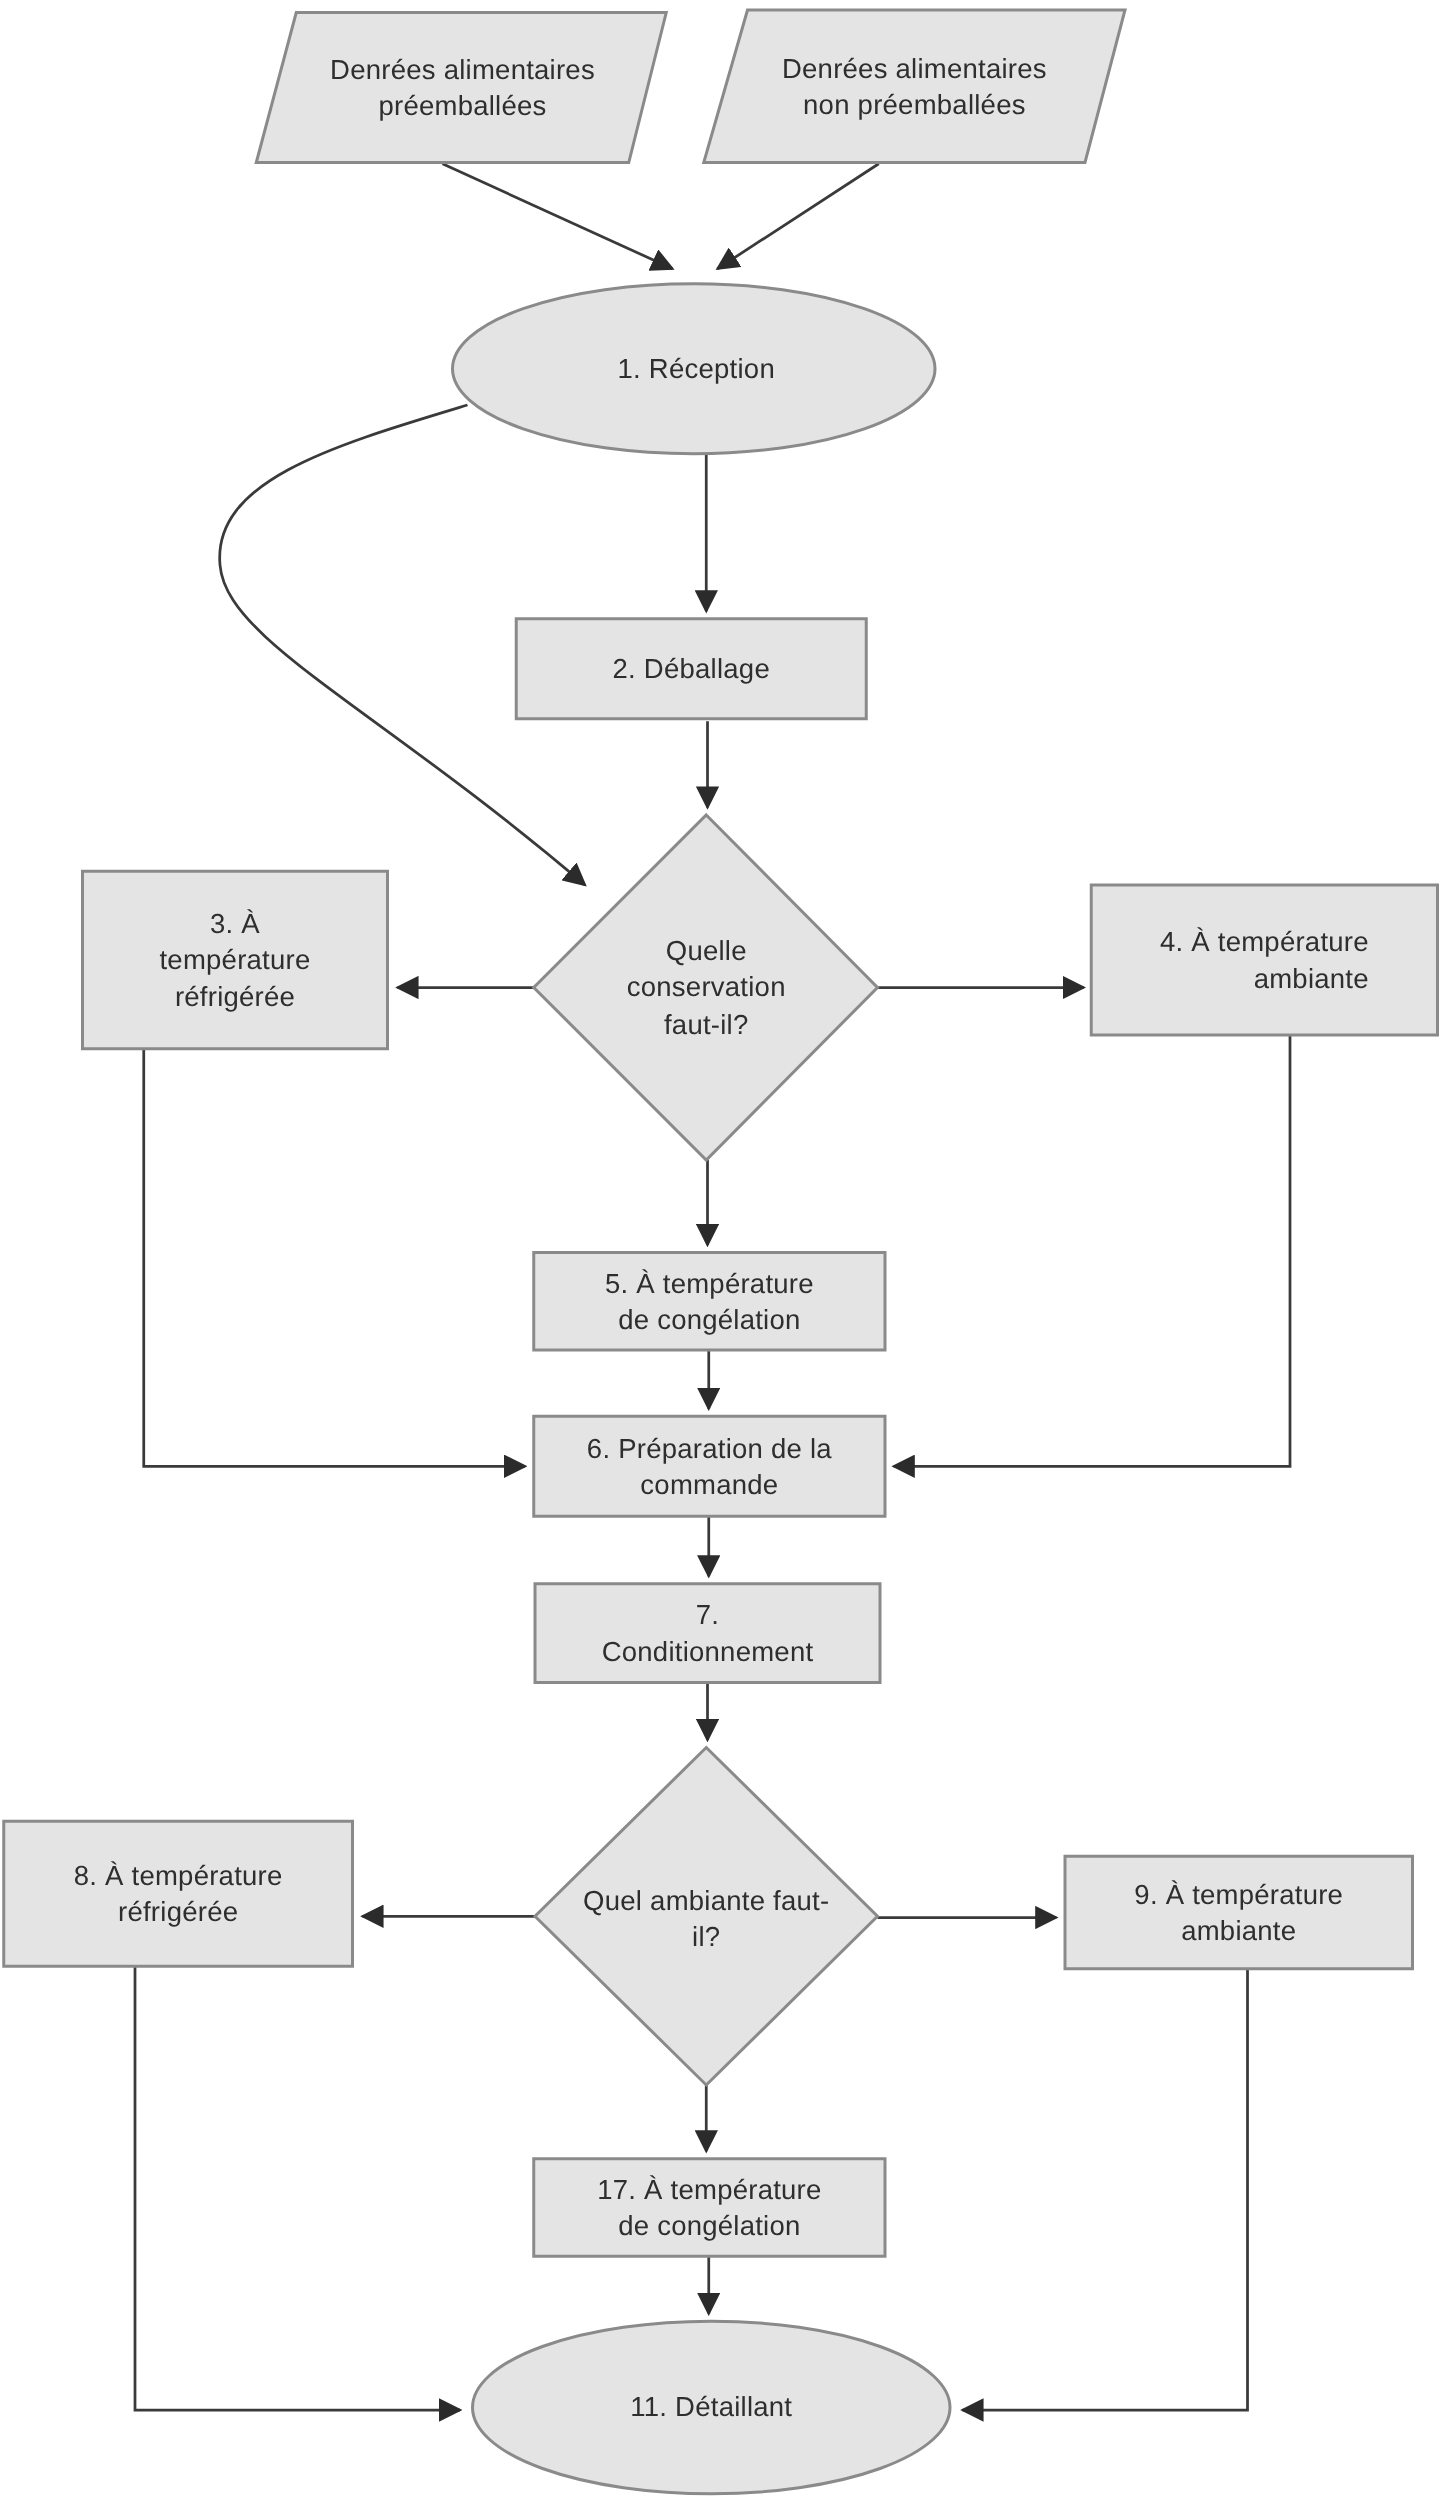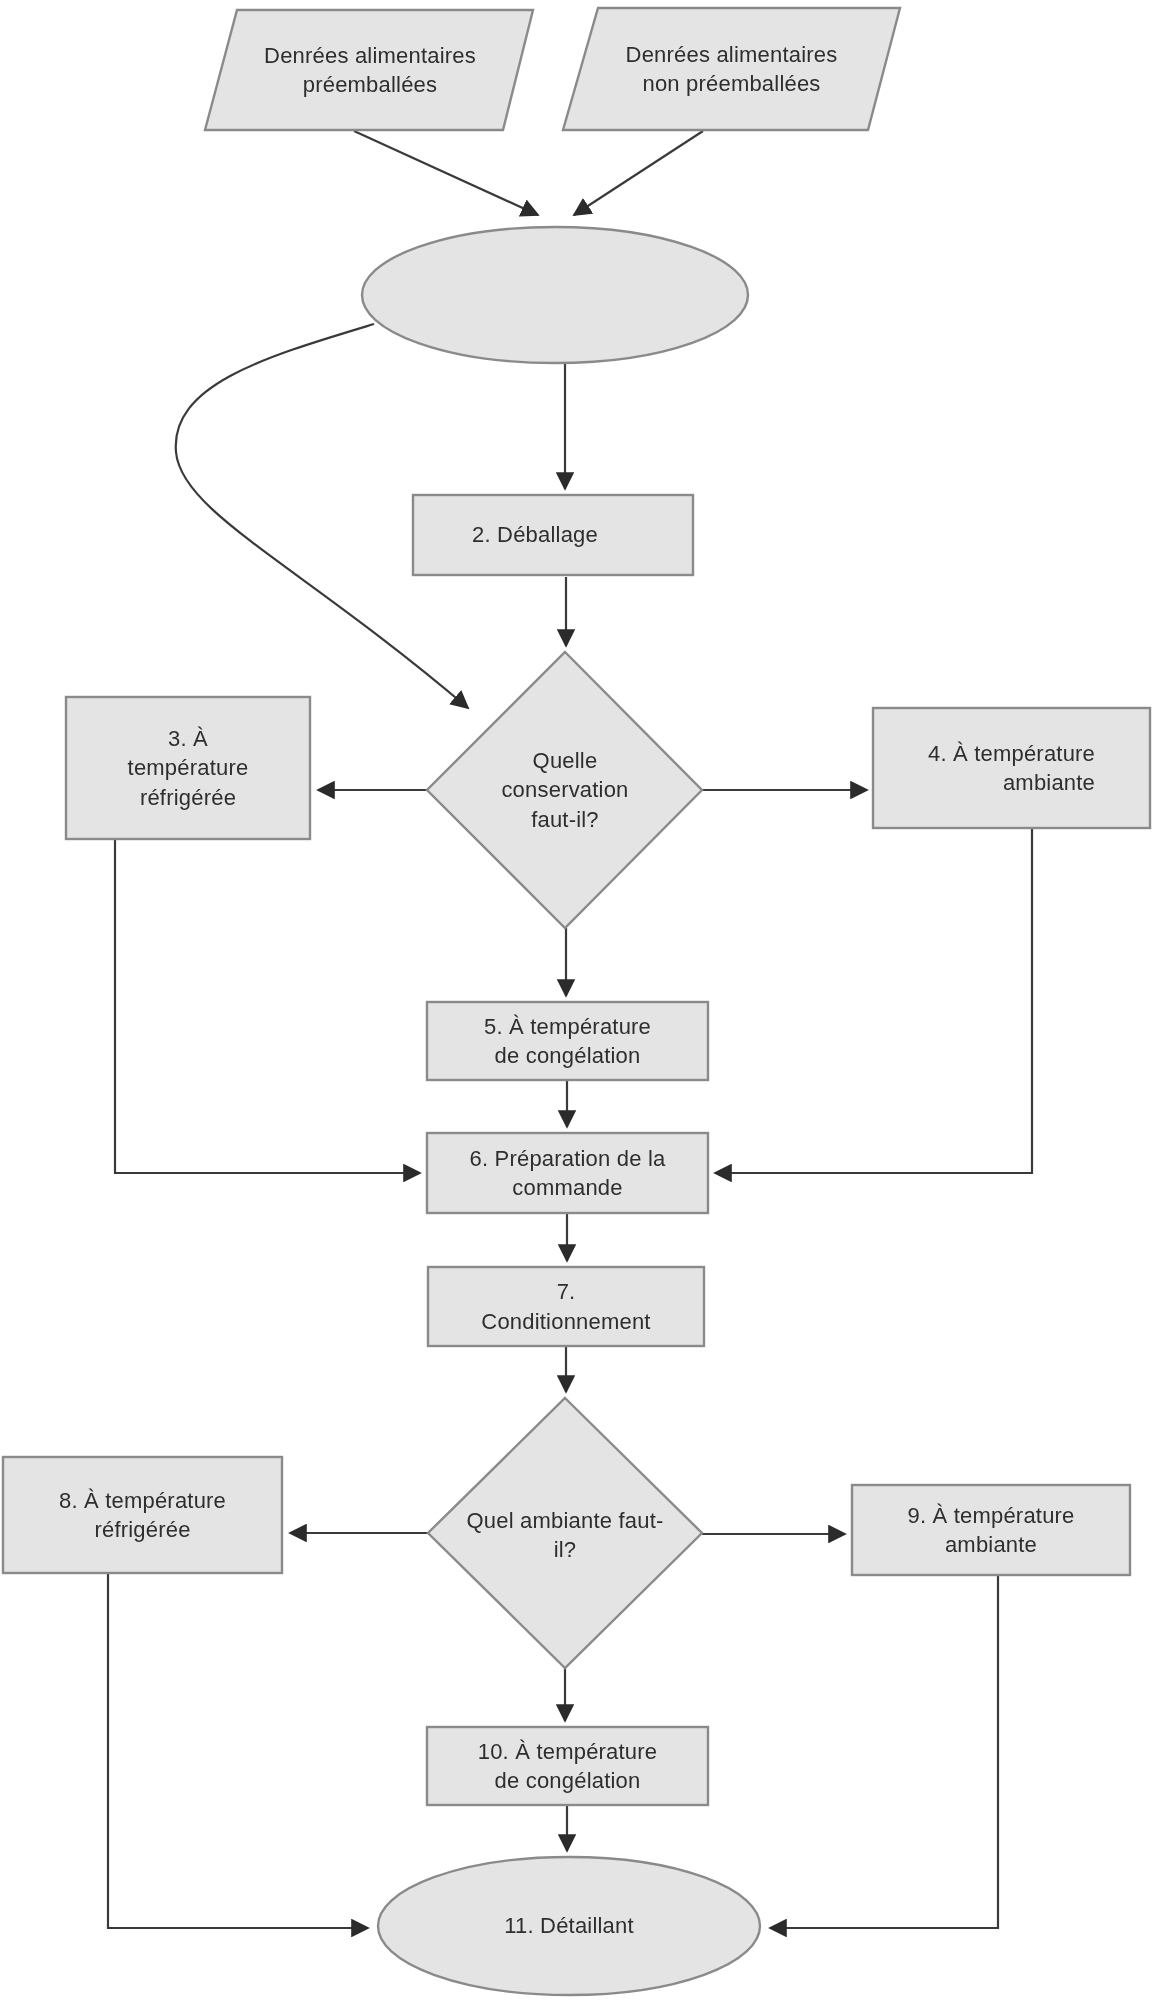--- a/index.html
+++ b/index.html
@@ -75,22 +75,23 @@
       <ellipse cx="569" cy="1926" rx="191" ry="69"></ellipse>
     </g>
   </svg>
 
   <div class="node-label" style="left:215px;top:14px;width:310px;height:112px;">Denrées alimentaires
 préemballées</div>
 
   <div class="node-label" style="left:573px;top:12px;width:317px;height:114px;">Denrées alimentaires
 non préemballées</div>
 
+  <div class="node-label" style="left:392px;top:237px;width:330px;height:116px;">1. Réception</div>
 
-  <div class="node-label" style="left:395px;top:495px;width:280px;height:80px;text-align:right;">2. Déballage</div>
+  <div class="node-label" style="left:413px;top:495px;width:280px;height:80px;text-align:right;">2. Déballage</div>
 
   <div class="node-label" style="left:440px;top:680px;width:250px;height:220px;">Quelle
 conservation
 faut-il?</div>
 
   <div class="node-label" style="left:66px;top:697px;width:244px;height:142px;">3. À
 température
 réfrigérée</div>
 
   <div class="node-label" style="left:873px;top:708px;width:277px;height:120px;text-align:right;">4. À température
@@ -107,18 +108,18 @@
 
   <div class="node-label" style="left:430px;top:1440px;width:270px;height:190px;">Quel ambiante faut-
 il?</div>
 
   <div class="node-label" style="left:3px;top:1457px;width:279px;height:116px;">8. À température
 réfrigérée</div>
 
   <div class="node-label" style="left:852px;top:1485px;width:278px;height:90px;">9. À température
 ambiante</div>
 
-  <div class="node-label" style="left:427px;top:1727px;width:281px;height:78px;">10. À température
+  <div class="node-label" style="left:427px;top:1727px;width:281px;height:78px;">17. À température
 de congélation</div>
 
   <div class="node-label" style="left:409px;top:1876px;width:320px;height:100px;">11. Détaillant</div>
 
 </div>
 
 </body></html>

